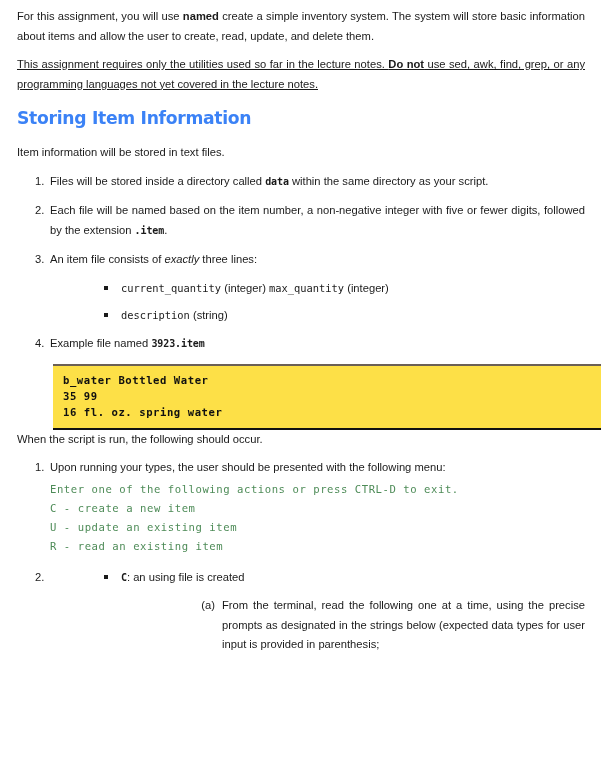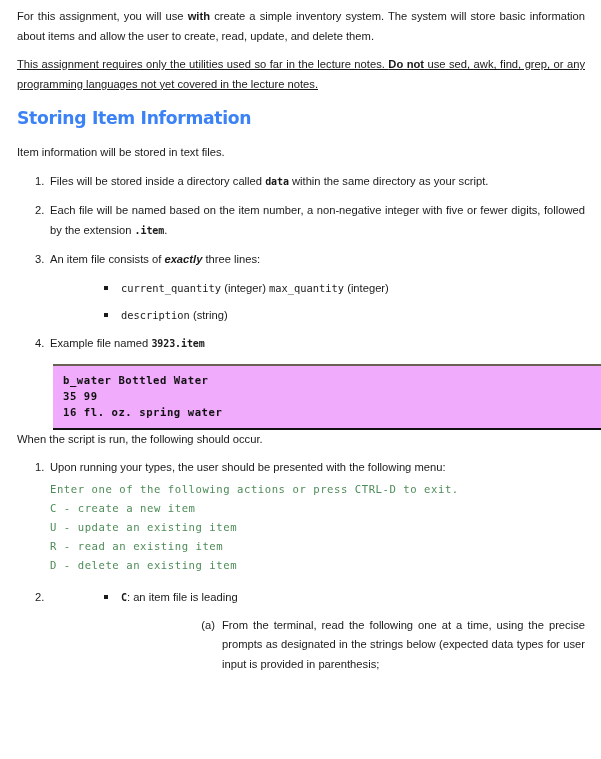--- a/index.html
+++ b/index.html
@@ -27,21 +27,21 @@
     margin: 0 0 9px 0;
     font-size: 11.2px;
     line-height: 19.5px;
     text-align: justify;
     text-justify: inter-word;
     color: #1a1a1a;
   }
   p.para.tight { margin-bottom: 11px; text-decoration: underline; }
 
   b.bold { font-weight: bold; }
-  i.ital { font-style: italic; font-weight: bold; }
+  i.ital { font-style: italic; }
 
   code.mono {
     font-family: "DejaVu Sans Mono", "Liberation Mono", monospace;
     font-weight: bold;
     font-size: 10px;
     letter-spacing: -0.1px;
     color: #1a1a1a;
   }
   code.mononb {
     font-family: "DejaVu Sans Mono", "Liberation Mono", monospace;
@@ -128,21 +128,21 @@
     top: 0;
     width: 26px;
     text-align: right;
     font-size: 11.2px;
   }
 
   
   .codeblock {
     margin: 11px 0 0 36px;
     width: 549px;
-    background: #f0abfc;
+    background: #fde047;
     border-top: 2.5px solid #6b6055;
     border-bottom: 2.5px solid #111111;
     padding: 6px 0 7px 10px;
     box-sizing: border-box;
   }
   .codeblock .cline {
     font-family: "DejaVu Sans Mono", "Liberation Mono", monospace;
     font-weight: bold;
     font-size: 10.6px;
     line-height: 16.2px;
@@ -167,21 +167,21 @@
 
   .li-body { display: block; }
   .nowrapfix { white-space: nowrap; }
 </style>
 </head>
 <body>
 
 <div class="page">
 
   <p class="para">
-    <span>For this assignment, you will use </span><b class="bold">with</b><span> create a simple inventory system. The system will store basic information about items and allow the user to create, read, update, and delete them.</span>
+    <span>For this assignment, you will use </span><b class="bold">named</b><span> create a simple inventory system. The system will store basic information about items and allow the user to create, read, update, and delete them.</span>
   </p>
 
   <p class="para tight">
     <span>This assignment requires only the utilities used so far in the lecture notes. </span><b class="bold">Do not</b><span> use sed, awk, find, grep, or any programming languages not yet covered in the lecture notes.</span>
   </p>
 
   <h2 class="section">Storing Item Information</h2>
 
   <p class="para">Item information will be stored in text files.</p>
 
@@ -239,31 +239,30 @@
       <span class="marker">1.</span>
       <span class="li-body">Upon running your types, the user should be presented with the following menu:</span>
     </li>
   </ol>
 
   <div class="menu">
     <div class="mline">Enter one of the following actions or press CTRL-D to exit.</div>
     <div class="mline">C - create a new item</div>
     <div class="mline">U - update an existing item</div>
     <div class="mline">R - read an existing item</div>
-    <div class="mline">D - delete an existing item</div>
   </div>
 
   <ol class="lvl1" style="margin-top:12px;">
     <li style="margin-bottom:0;">
       <span class="marker">2.</span>
 
       <ul class="lvl2" style="margin-top:10px;margin-bottom:0;">
         <li style="margin-bottom:0;">
           <span class="sq"></span>
-          <span><code class="mono">C</code><span>: an item file is leading</span></span>
+          <span><code class="mono">C</code><span>: an using file is created</span></span>
 
           <ol class="lvl3">
             <li>
               <span class="marker3">(a)</span>
               <span class="li-body">From the terminal, read the following one at a time, using the precise prompts as designated in the strings below (expected data types for user input is provided in parenthesis;</span>
             </li>
           </ol>
         </li>
       </ul>
     </li>

